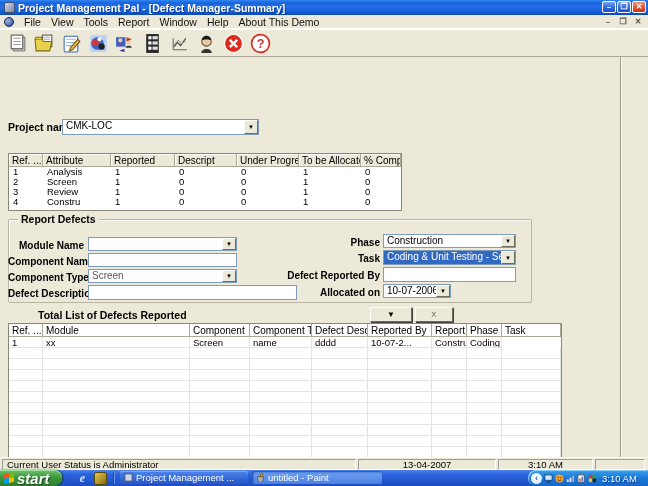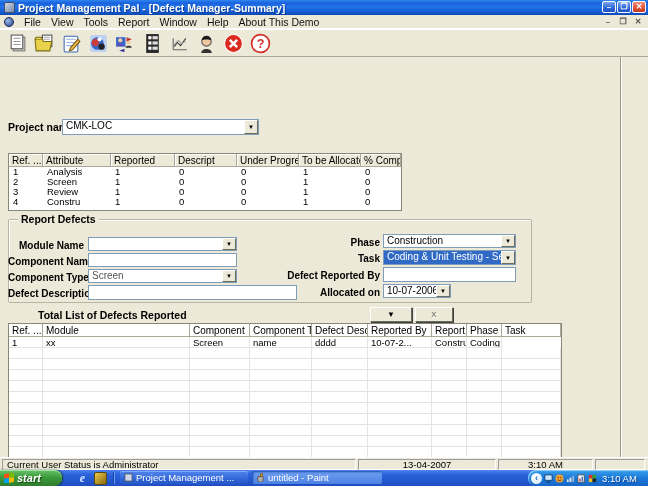--- a/index.html
+++ b/index.html
@@ -75,21 +75,21 @@
 
   
   #taskbar { position:absolute; top:470px; left:0; width:648px; height:16px;
     background:linear-gradient(180deg,#4E83EE 0%,#2B63DC 28%,#2256CC 70%,#1E4DC0 100%); }
   #startbtn { position:absolute; left:0; top:0; height:16px; width:62px; border-radius:0 8px 8px 0;
     background:linear-gradient(180deg,#6CC26C 0%,#3B9B3B 45%,#2E7D2E 100%); box-shadow:inset 0 1px 0 #9fdf9f, 1px 0 2px #123a10;
     display:flex; align-items:center; gap:3px; padding-left:4px; }
   #startbtn .flag { width:10px; height:10px; display:grid; grid-template-columns:5px 5px; grid-template-rows:5px 5px; transform:skewY(-8deg); border-radius:2px; overflow:hidden; }
   #startbtn .flag i:nth-child(1){background:#F65314}#startbtn .flag i:nth-child(2){background:#7CBB00}
   #startbtn .flag i:nth-child(3){background:#00A1F1}#startbtn .flag i:nth-child(4){background:#FFBB00}
-  #startbtn .stext { color:#fff; font-weight:bold; font-style:italic; font-size:11px; text-shadow:1px 1px 1px #1a4a18; }
+  #startbtn .stext { color:#fff; font-weight:bold; font-style:italic; font-size:15px; text-shadow:1px 1px 1px #1a4a18; }
   .ql { position:absolute; top:2px; width:13px; height:13px; display:flex; align-items:center; justify-content:center; }
   .ql.ie { color:#CFE2FF; font-weight:bold; font-style:italic; font-size:12px; font-family:"Liberation Serif",serif; }
   .ql.app2 { background:linear-gradient(135deg,#E8C84A,#8a6a10); border:1px solid #5a4a08; border-radius:2px; }
   .qldiv { position:absolute; left:113px; top:2px; width:1px; height:12px; background:#1a44a8; box-shadow:1px 0 0 #6f9bee; }
   .task { position:absolute; top:1px; height:13px; border-radius:2px; display:flex; align-items:center; gap:3px; padding:0 4px;
     font-size:9.5px; color:#fff; white-space:nowrap; overflow:hidden; }
   .task.normal { background:linear-gradient(180deg,#5186EC,#2E62D4 70%,#2858C8); box-shadow:inset 0 1px 0 #7FA8F2; }
   .task.active { background:linear-gradient(180deg,#6FA0F0,#4D82E4); box-shadow:inset 1px 1px 2px #1c48a8; }
   .task .ticon { width:9px; height:9px; flex:0 0 auto; }
   #tray { position:absolute; right:0; top:0; width:120px; height:16px; border-radius:8px 0 0 8px;

